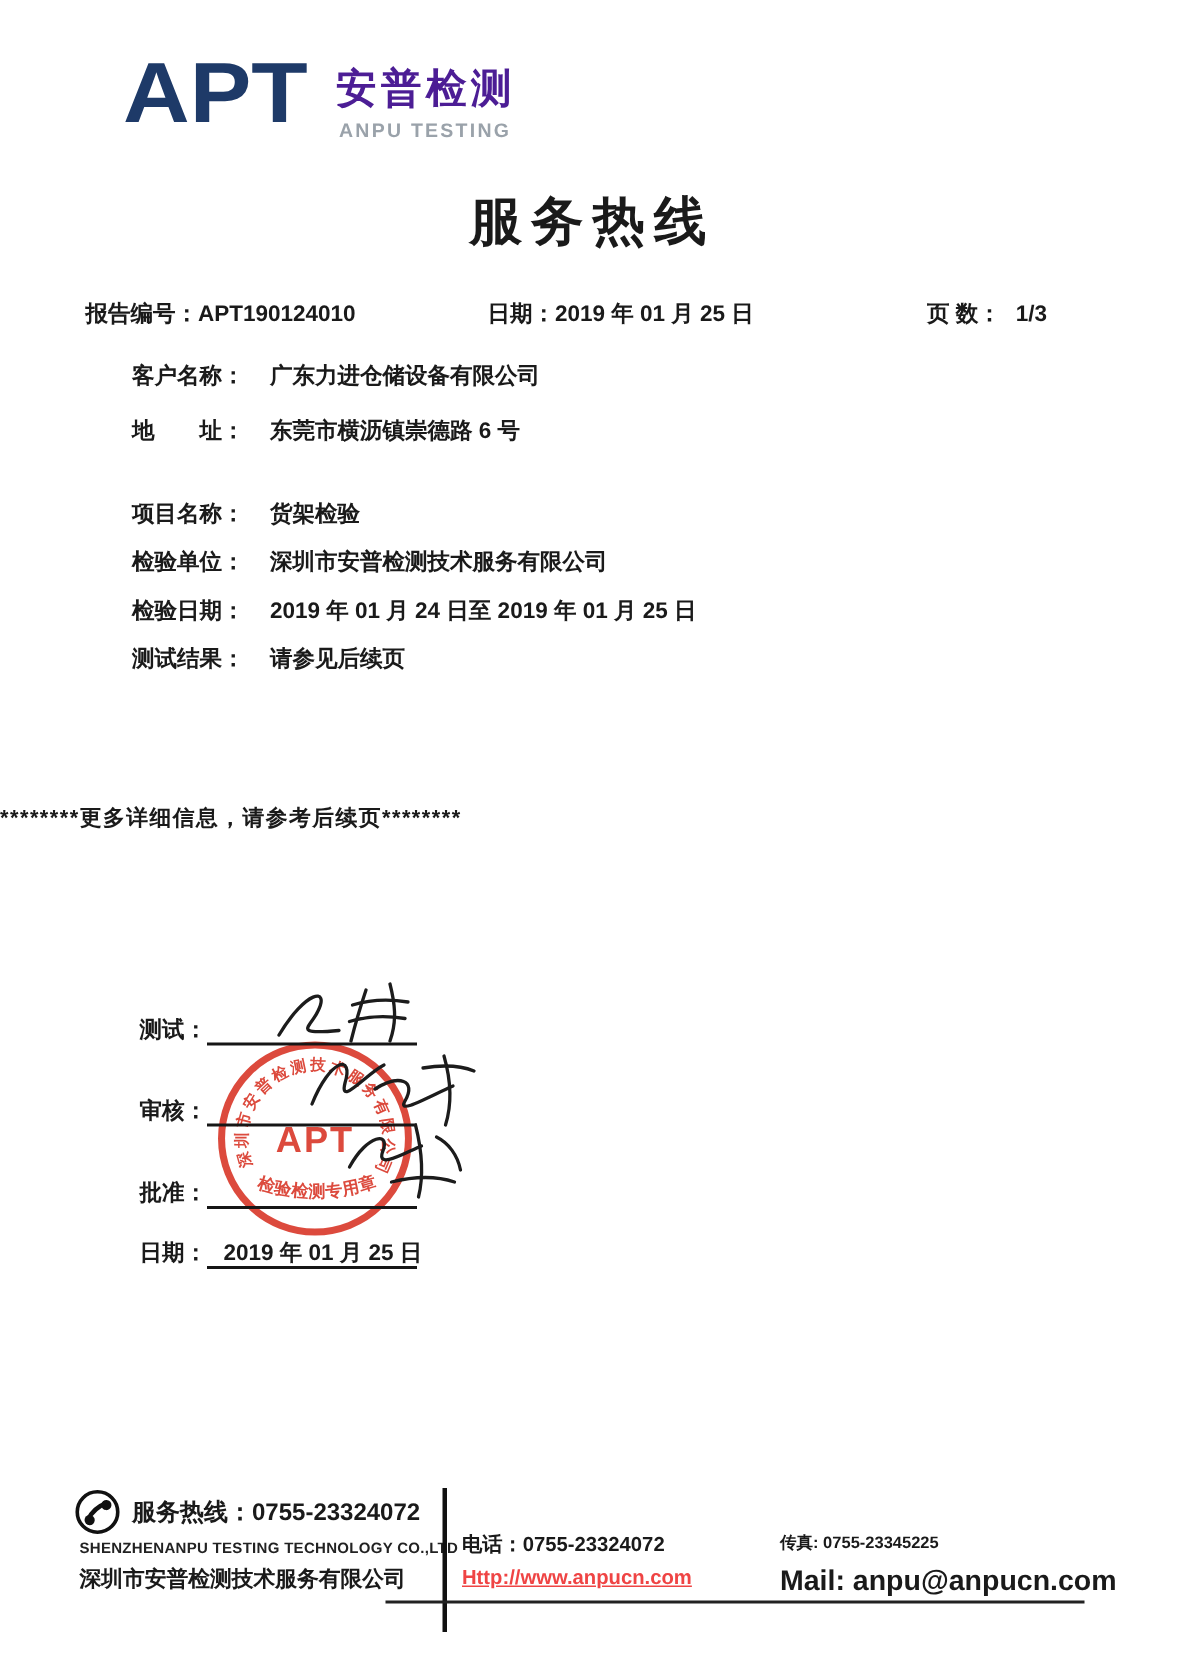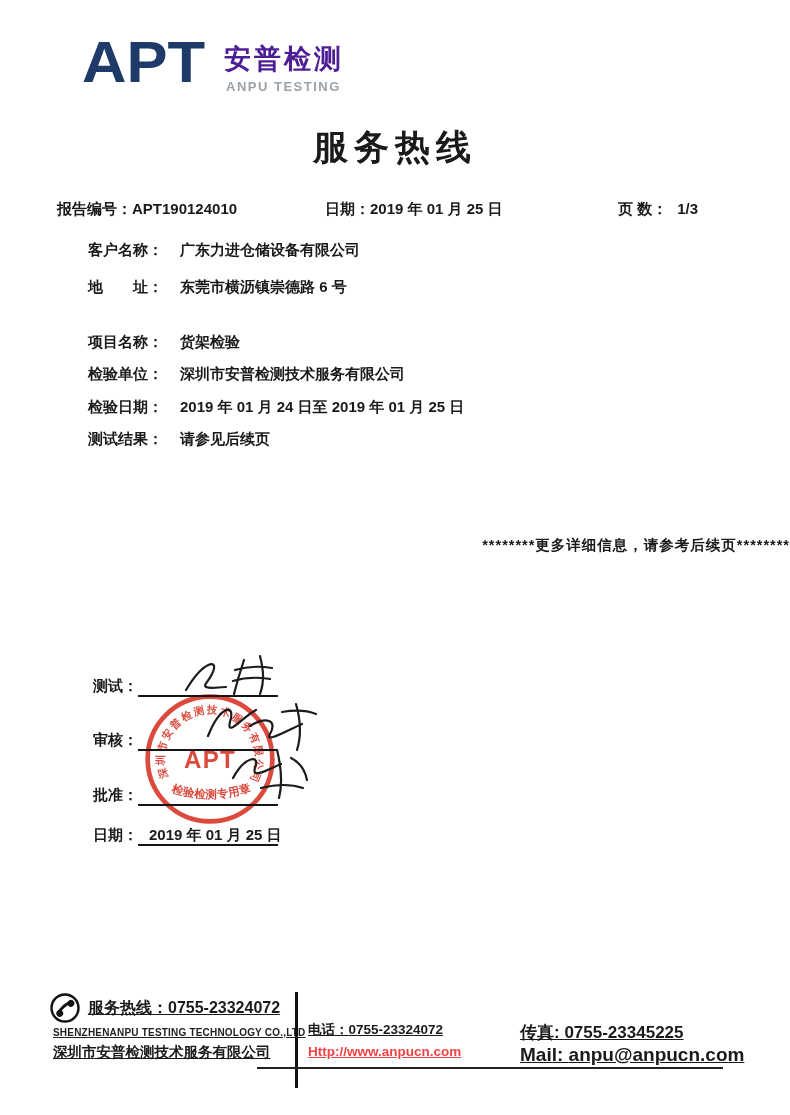--- a/index.html
+++ b/index.html
@@ -21,38 +21,38 @@
   .meta-report{left:57px;}
   .meta-date{left:325px;}
   .meta-pages{left:618px;}
   .meta-pages .val{margin-left:10px;}
 
   
   .row{font-size:15px;font-weight:bold;white-space:nowrap;}
   .row .lab{position:absolute;left:88px;}
   .row .val{position:absolute;left:180px;}
 
-  .more-info{left:0;right:0;top:536px;text-align:right;font-size:14.5px;font-weight:bold;letter-spacing:1px;}
+  .more-info{left:0;right:0;top:536px;text-align:left;font-size:14.5px;font-weight:bold;letter-spacing:1px;}
 
   
   .sig-label{left:93px;font-size:15px;font-weight:bold;z-index:2;}
   .sig-line{left:138px;width:140px;height:18px;border-bottom:2px solid #161616;z-index:2;}
   .sig-date-val{left:149px;font-size:15px;font-weight:bold;z-index:2;white-space:nowrap;}
   .sig-svg{z-index:3;}
   .stamp{left:143px;top:692px;width:134px;height:134px;z-index:1;mix-blend-mode:multiply;opacity:.92;}
 
   
-  .footer-text{font-weight:bold;white-space:nowrap;text-decoration:underline;}
+  .footer-text{font-weight:bold;white-space:nowrap;}
   .hotline{left:88px;top:998px;font-size:16px;}
   .company-en{left:53px;top:1027px;font-size:10px;letter-spacing:.2px;color:#222;}
   .company-cn{left:53px;top:1043px;font-size:14.5px;}
   .v-divider{left:295px;top:992px;width:3px;height:96px;background:#111;}
   .f-addr{left:308px;top:997px;font-size:13.5px;}
   .f-tel{left:308px;top:1021px;font-size:13.5px;}
-  .f-fax{left:520px;top:1021px;font-size:17px;}
+  .f-fax{left:520px;top:1021px;font-size:11px;}
   .f-web{left:308px;top:1044px;font-size:13.5px;color:#ef4444;text-decoration:underline;font-weight:bold;}
   .f-mail{left:520px;top:1044px;font-size:19px;}
   .h-rule{left:257px;top:1067px;width:466px;height:2px;background:#222;}
 </style>
 </head>
 <body>
 
 <div class="page">
 
   <div class="abs logo-mark">APT</div>

